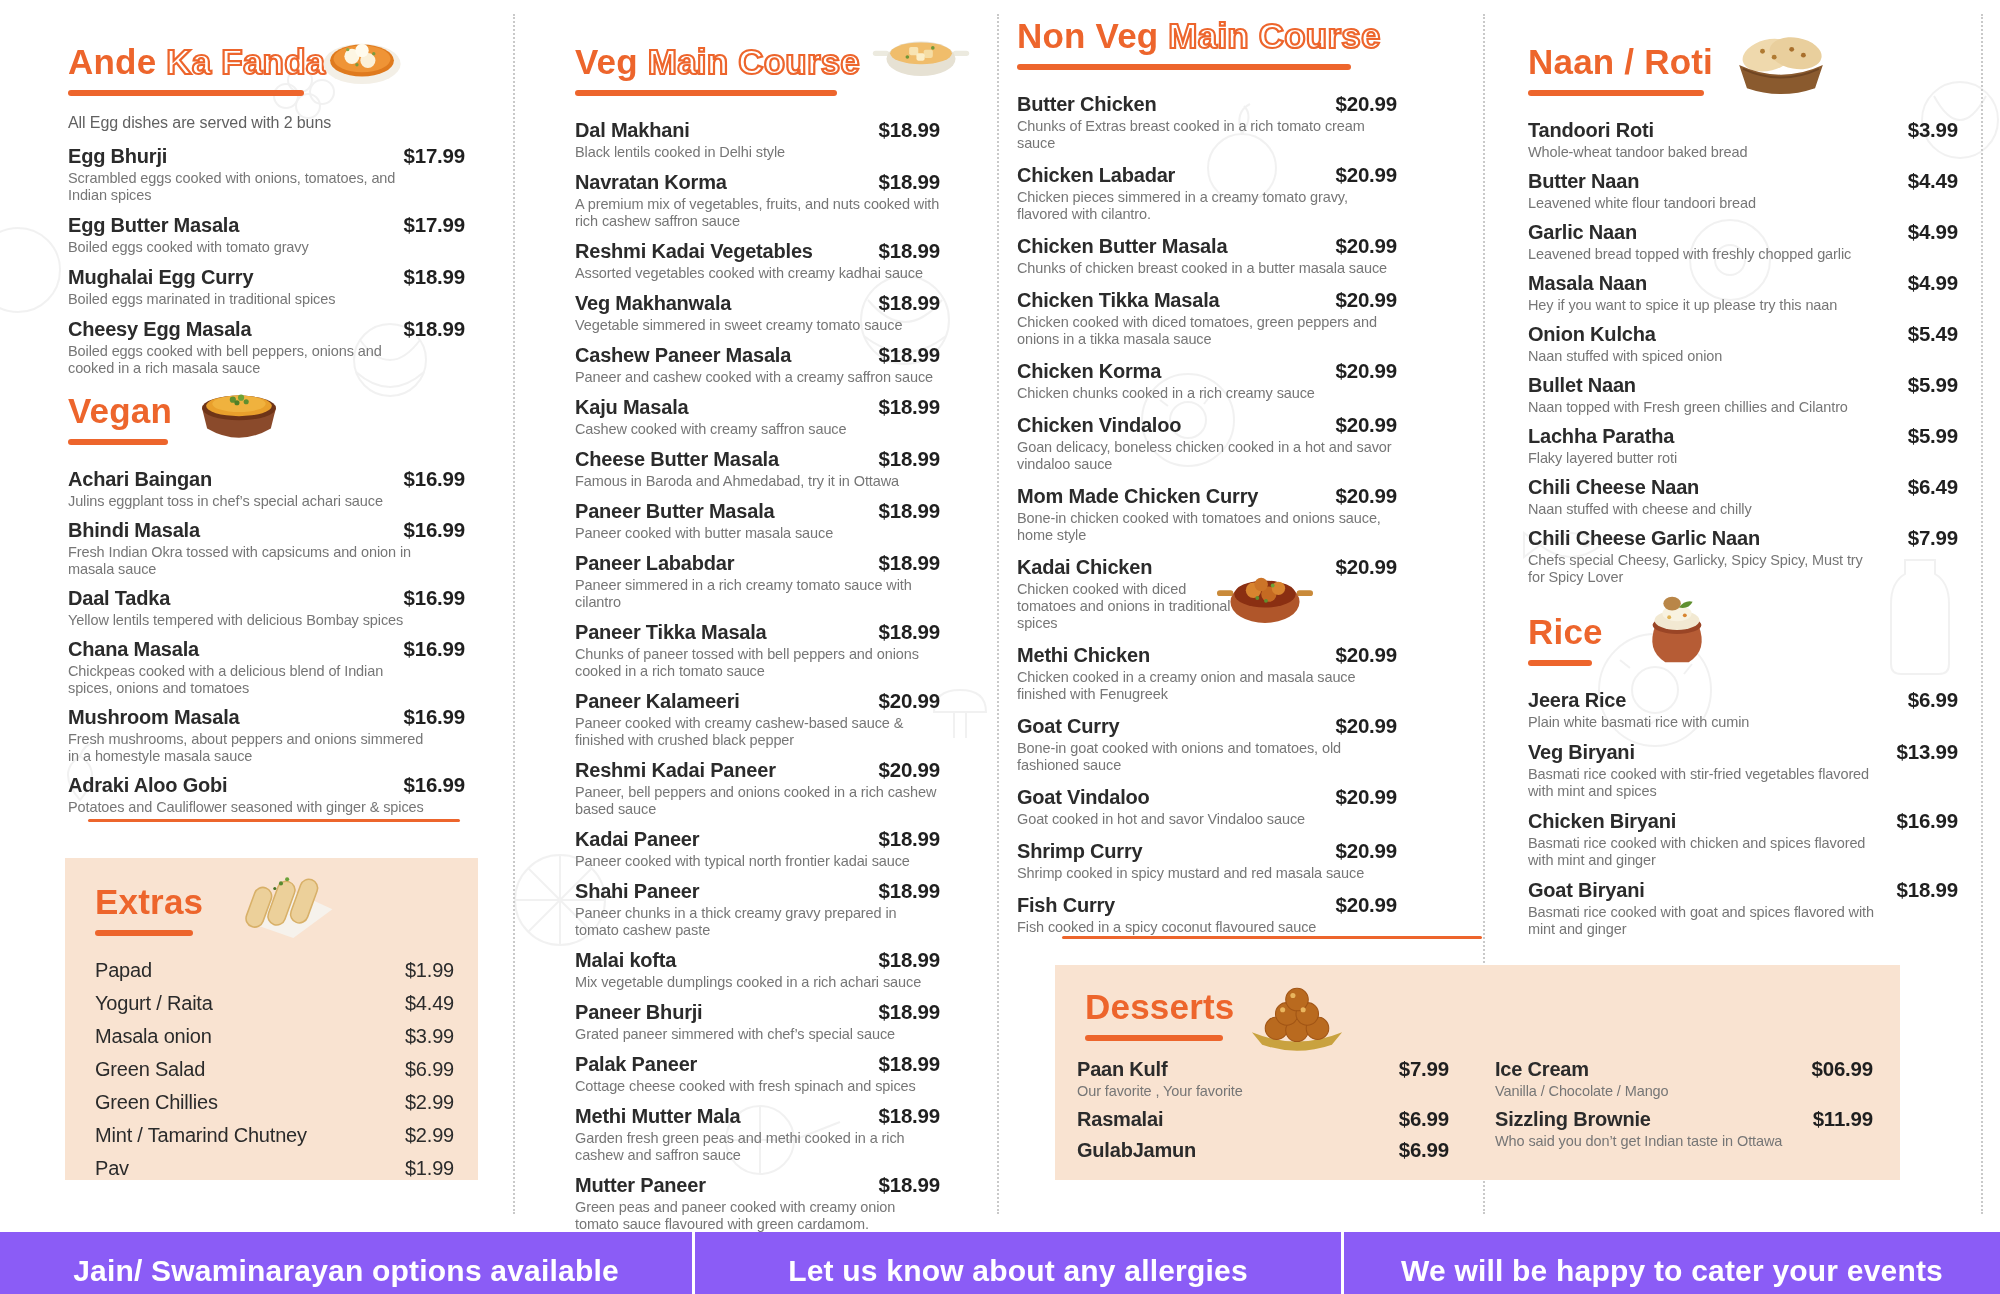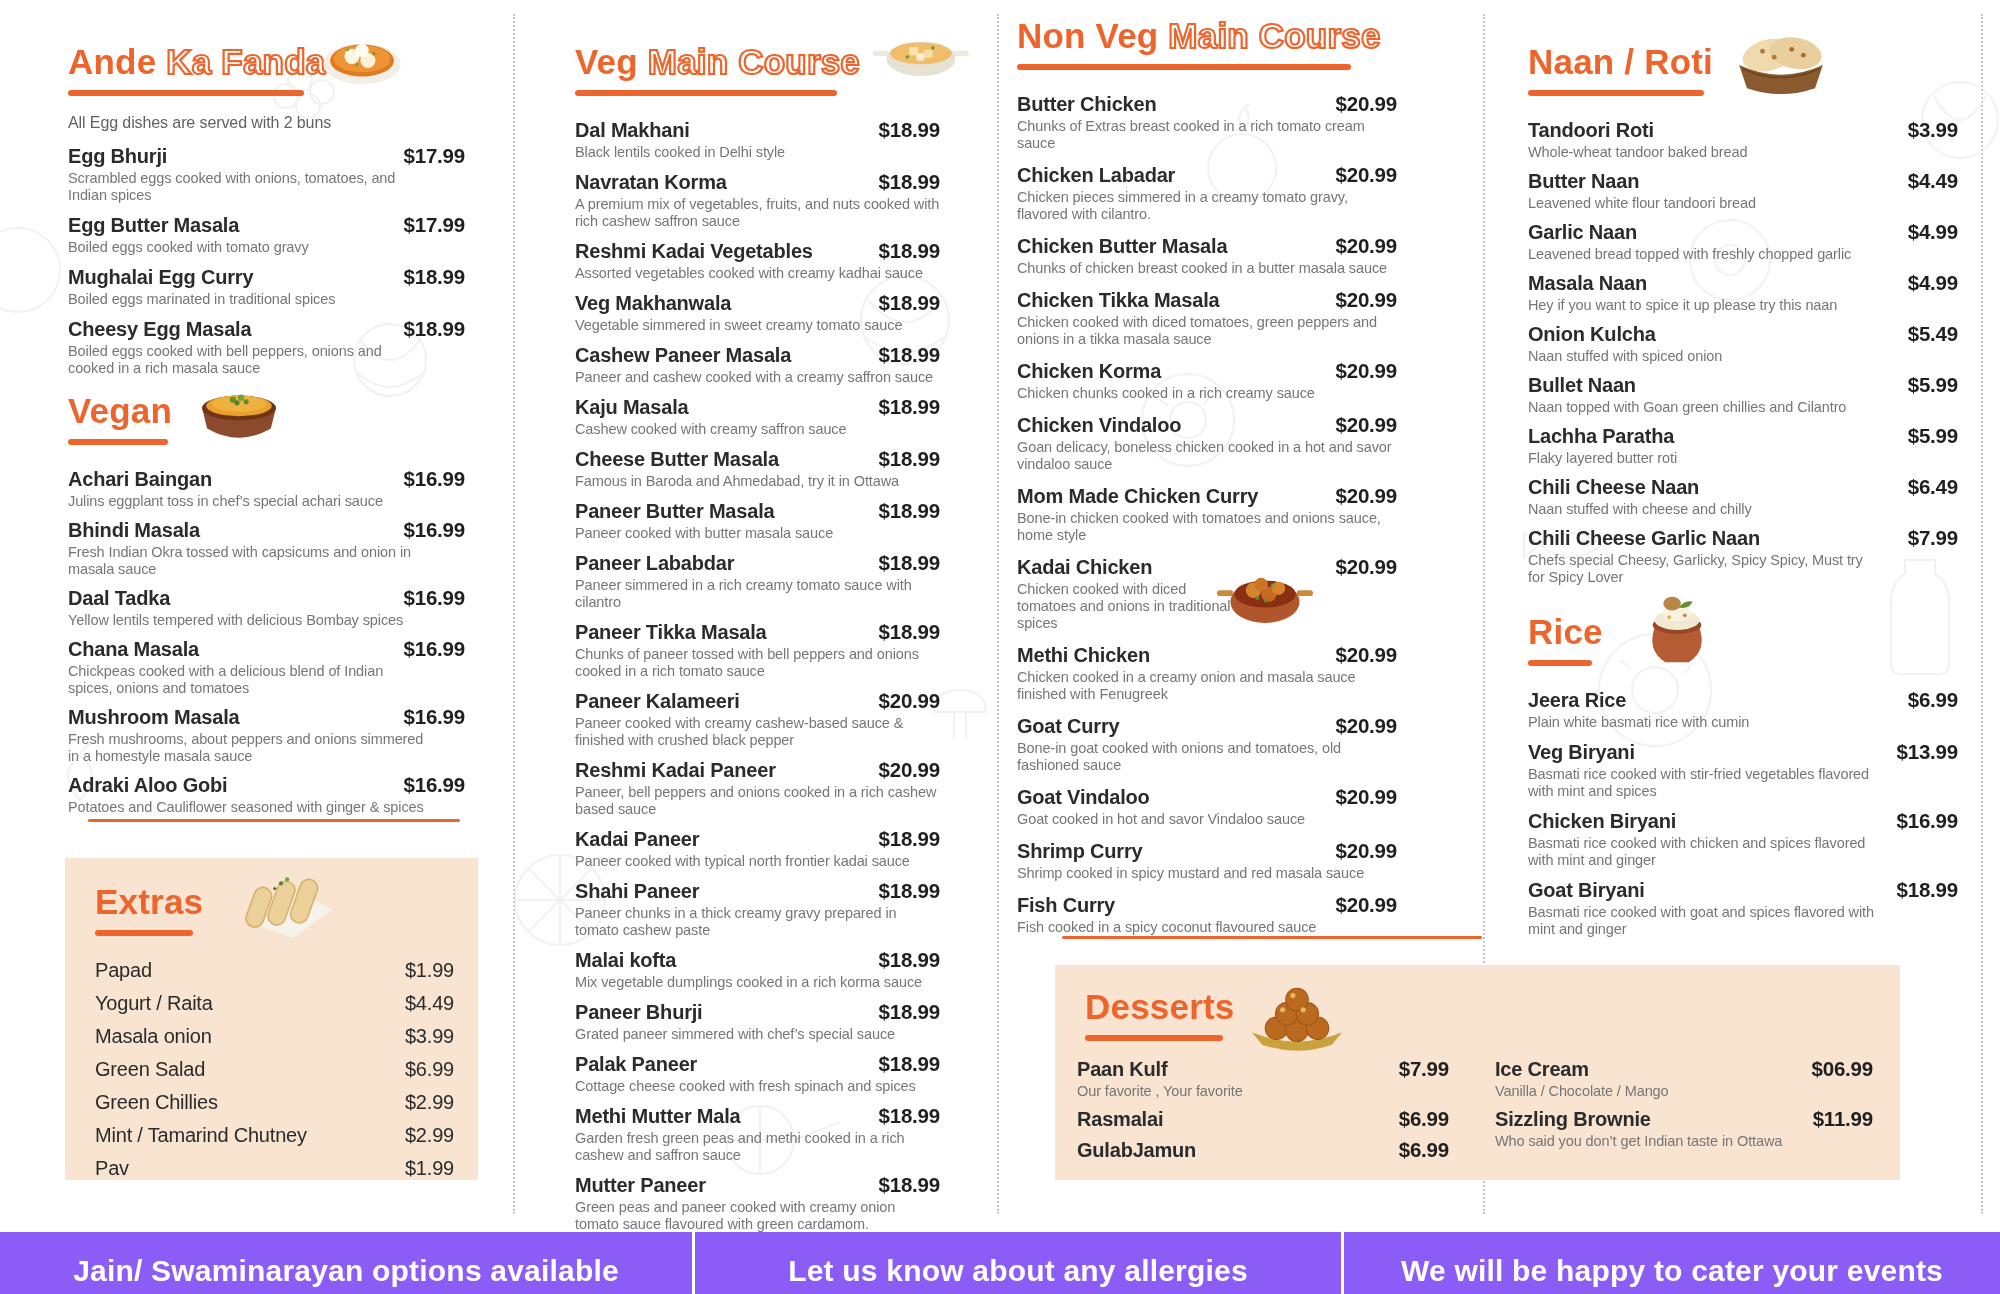--- a/index.html
+++ b/index.html
@@ -385,21 +385,21 @@
           <span class="nm">Shahi Paneer</span>
           <span class="pr">$18.99</span>
         </div>
         <div class="ds">Paneer chunks in a thick creamy gravy prepared in tomato cashew paste</div>
       </div>
     <div class="item">
         <div class="row">
           <span class="nm">Malai kofta</span>
           <span class="pr">$18.99</span>
         </div>
-        <div class="ds">Mix vegetable dumplings cooked in a rich korma sauce</div>
+        <div class="ds">Mix vegetable dumplings cooked in a rich achari sauce</div>
       </div>
     <div class="item">
         <div class="row">
           <span class="nm">Paneer Bhurji</span>
           <span class="pr">$18.99</span>
         </div>
         <div class="ds">Grated paneer simmered with chef’s special sauce</div>
       </div>
     <div class="item">
         <div class="row">
@@ -651,21 +651,21 @@
           <span class="nm">Onion Kulcha</span>
           <span class="pr">$5.49</span>
         </div>
         <div class="ds">Naan stuffed with spiced onion</div>
       </div>
     <div class="item">
         <div class="row">
           <span class="nm">Bullet Naan</span>
           <span class="pr">$5.99</span>
         </div>
-        <div class="ds">Naan topped with Goan green chillies and Cilantro</div>
+        <div class="ds">Naan topped with Fresh green chillies and Cilantro</div>
       </div>
     <div class="item">
         <div class="row">
           <span class="nm">Lachha Paratha</span>
           <span class="pr">$5.99</span>
         </div>
         <div class="ds">Flaky layered butter roti</div>
       </div>
     <div class="item">
         <div class="row">

